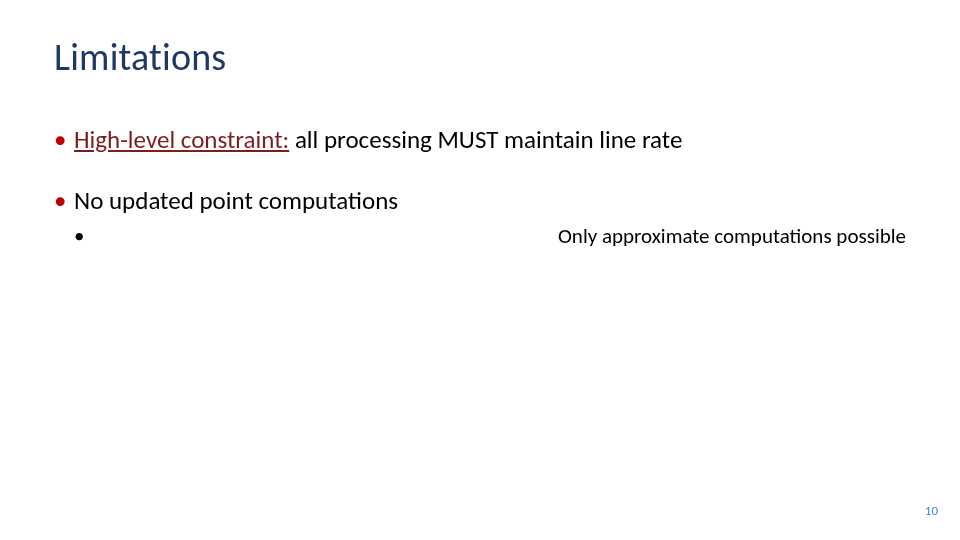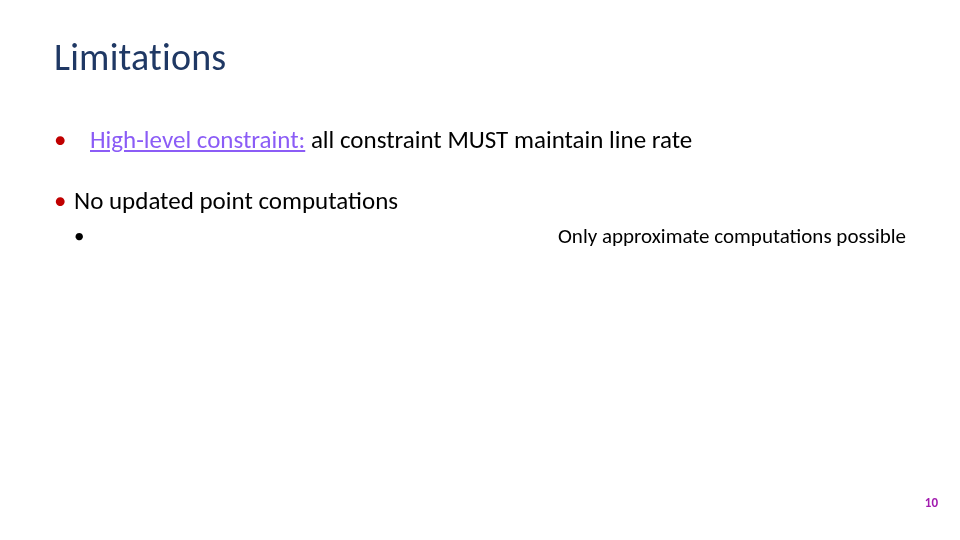--- a/index.html
+++ b/index.html
@@ -5,32 +5,32 @@
   * { margin: 0; padding: 0; box-sizing: border-box; }
   html, body { width: 960px; height: 540px; background: #fff; font-family: Calibri, "Segoe UI", Arial, sans-serif; color: #000; }
   .slide { position: relative; width: 960px; height: 540px; padding: 34px 54px 0 54px; }
   .title { font-size: 38px; font-weight: 400; color: #1f3864; letter-spacing: 0.2px; margin-bottom: 44px; }
   ul.lvl1 { list-style: none; }
   ul.lvl1 > li { position: relative; padding-left: 20px; font-size: 25px; color: #000; line-height: 1.25; margin-bottom: 30px; }
   ul.lvl1 > li::before { content: "•"; position: absolute; left: 0; top: 0; color: #c00000; font-size: 25px; }
   ul.lvl2 { list-style: none; margin-top: 6px; }
   ul.lvl2 > li { position: relative; padding-left: 18px; font-size: 21px; color: #000; line-height: 1.3; text-align: right; }
   ul.lvl2 > li::before { content: "•"; position: absolute; left: 0; top: 0; color: #000; font-size: 21px; }
-  .hl { color: #8b5cf6; text-decoration: underline; margin-left: 16px; }
-  .pagenum { position: absolute; right: 22px; bottom: 30px; font-size: 13px; color: #a21caf; font-weight: bold; }
+  .hl { color: #7f1d1d; text-decoration: underline; }
+  .pagenum { position: absolute; right: 22px; bottom: 22px; font-size: 13px; color: #3b82f6; }
 </style>
 </head>
 <body>
 
 <div class="slide">
   <h1 class="title">Limitations</h1>
 
   <ul class="lvl1">
     <li>
-      <span class="hl">High-level constraint:</span><span> all constraint MUST maintain line rate</span>
+      <span class="hl">High-level constraint:</span><span> all processing MUST maintain line rate</span>
     </li>
     <li>
       <span>No updated point computations</span>
       <ul class="lvl2">
         <li>
           <span>Only approximate computations possible</span>
         </li>
       </ul>
     </li>
   </ul>

